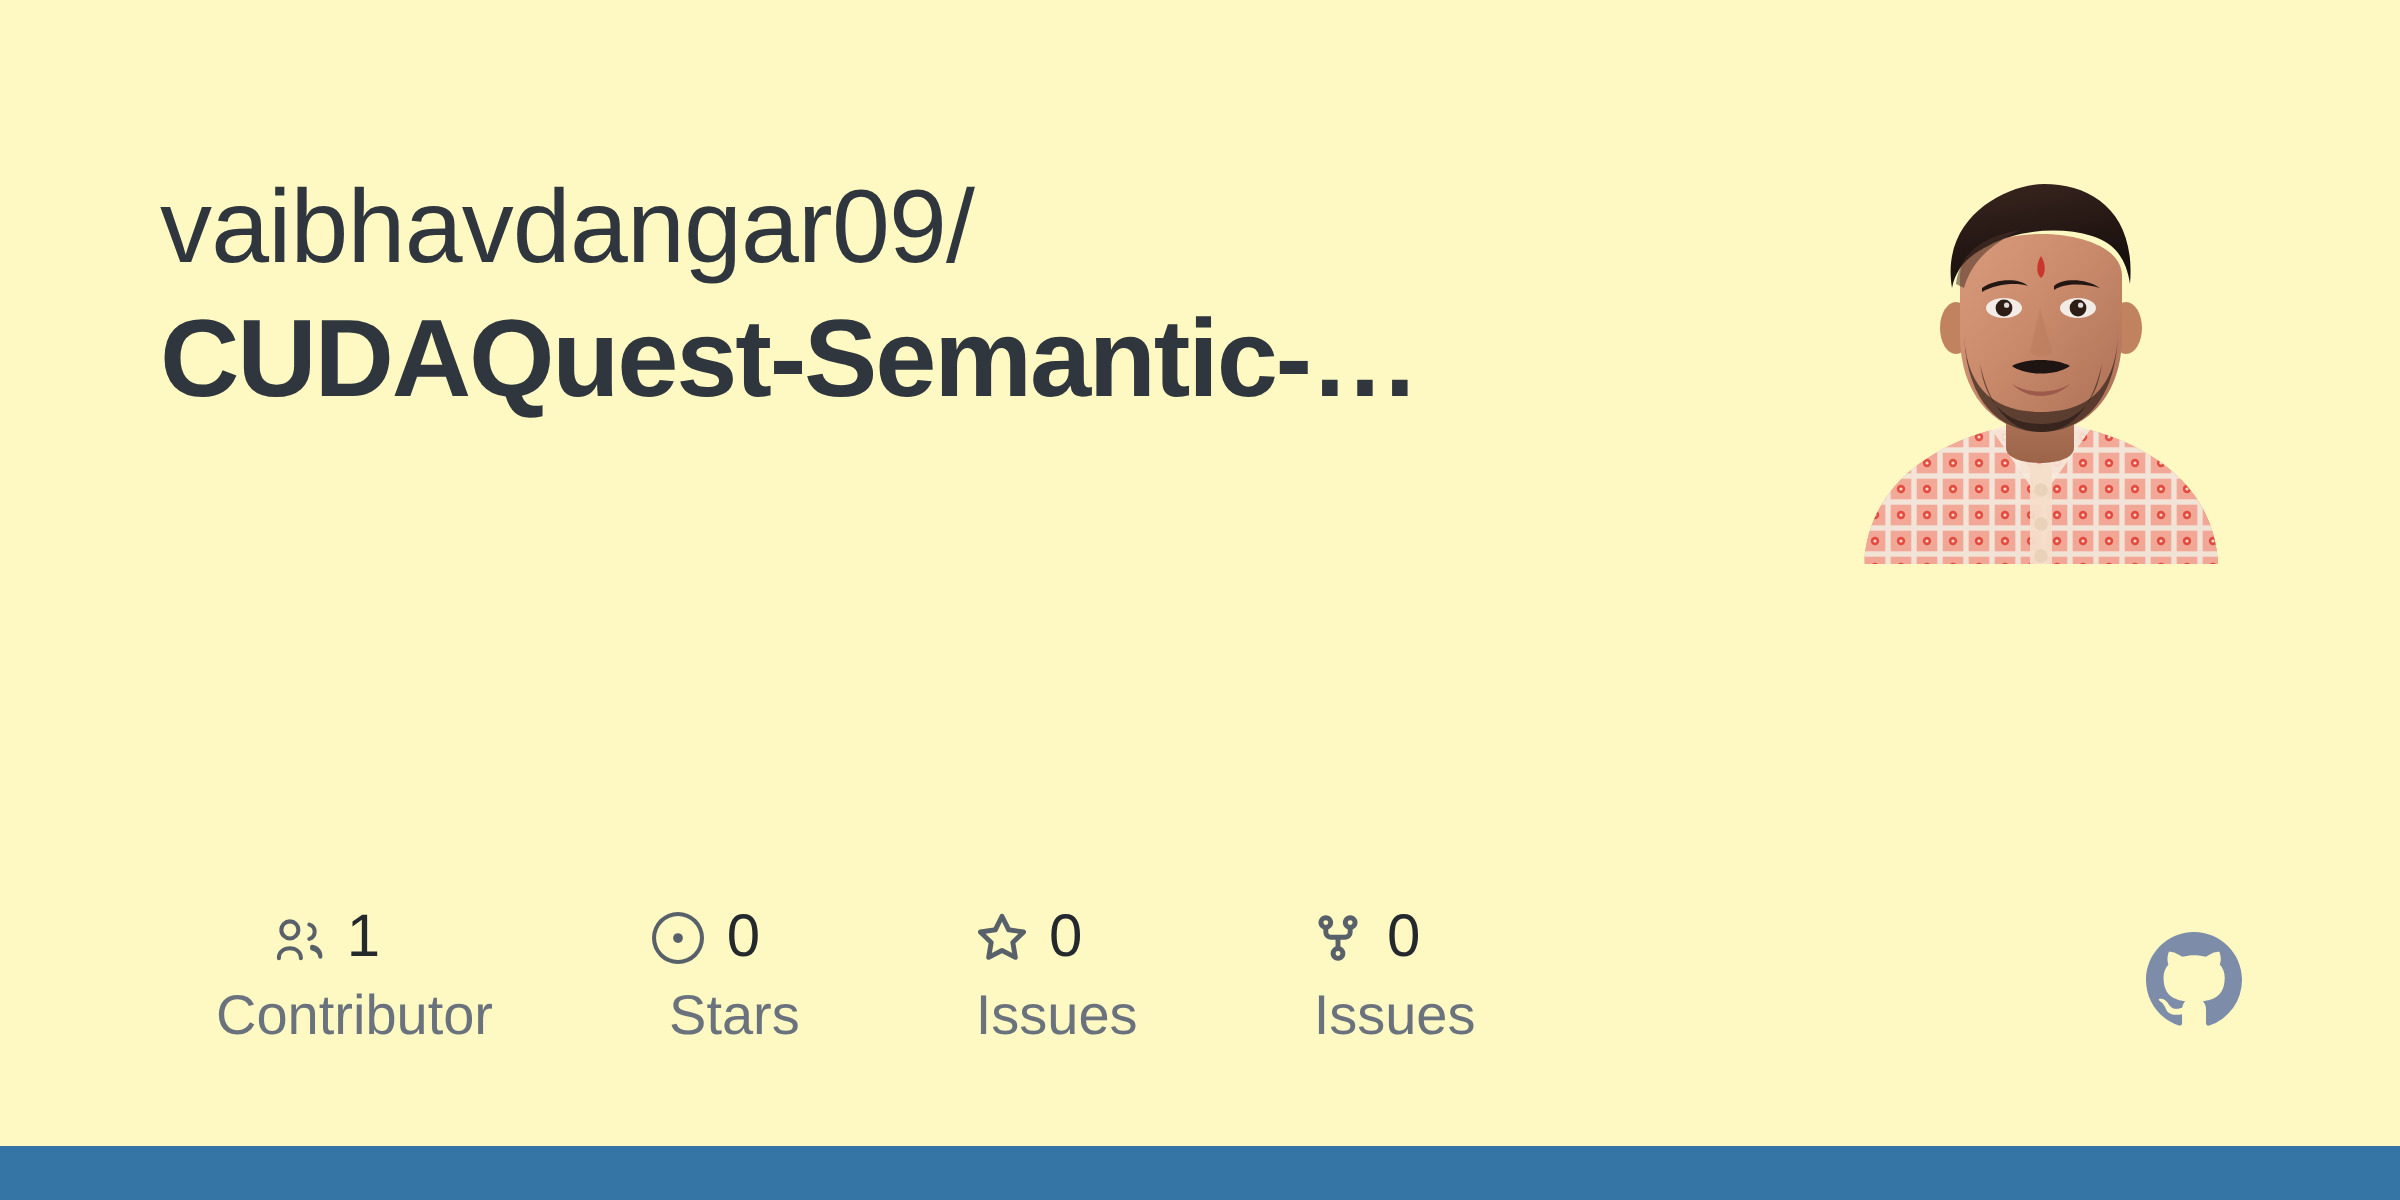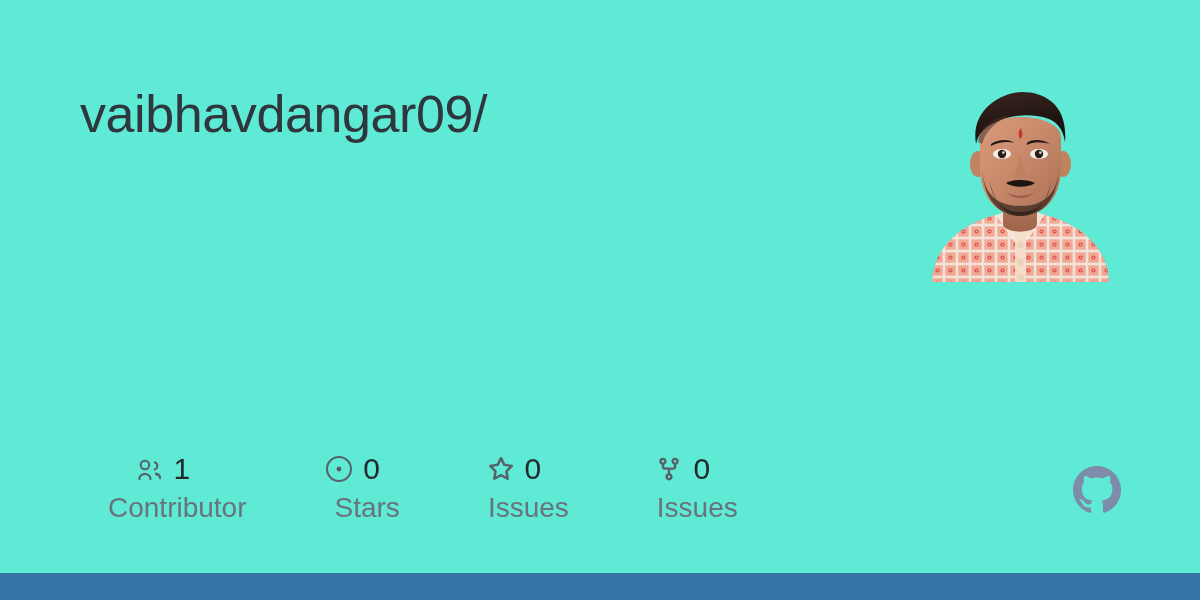--- a/index.html
+++ b/index.html
@@ -7,21 +7,21 @@
   body {
     background:#ffffff;
     font-family:"Liberation Sans", sans-serif;
     overflow:hidden;
     position:relative;
   }
 
   .card {
     position:absolute;
     inset:0;
-    background:#5eead4;
+    background:#fef9c3;
   }
 
   
   .header {
     position:absolute;
     left:80px;
     top:82px;
     width:840px;
   }
   .owner-line {
@@ -119,20 +119,21 @@
     background:#3575a5;
   }
 </style>
 </head>
 <body>
 
 <div class="card">
 
   <div class="header">
     <div class="owner-line">vaibhavdangar09/</div>
+    <div class="repo-line">CUDAQuest-Semantic-…</div>
   </div>
 
   <div class="avatar-wrap">
     <svg class="avatar-photo" viewBox="0 0 205 200">
       <defs>
         <linearGradient id="skin" x1="0" y1="0" x2="1" y2="1">
           <stop offset="0%" stop-color="#d89b7c"></stop>
           <stop offset="45%" stop-color="#c98a6b"></stop>
           <stop offset="100%" stop-color="#ab6f55"></stop>
         </linearGradient>

